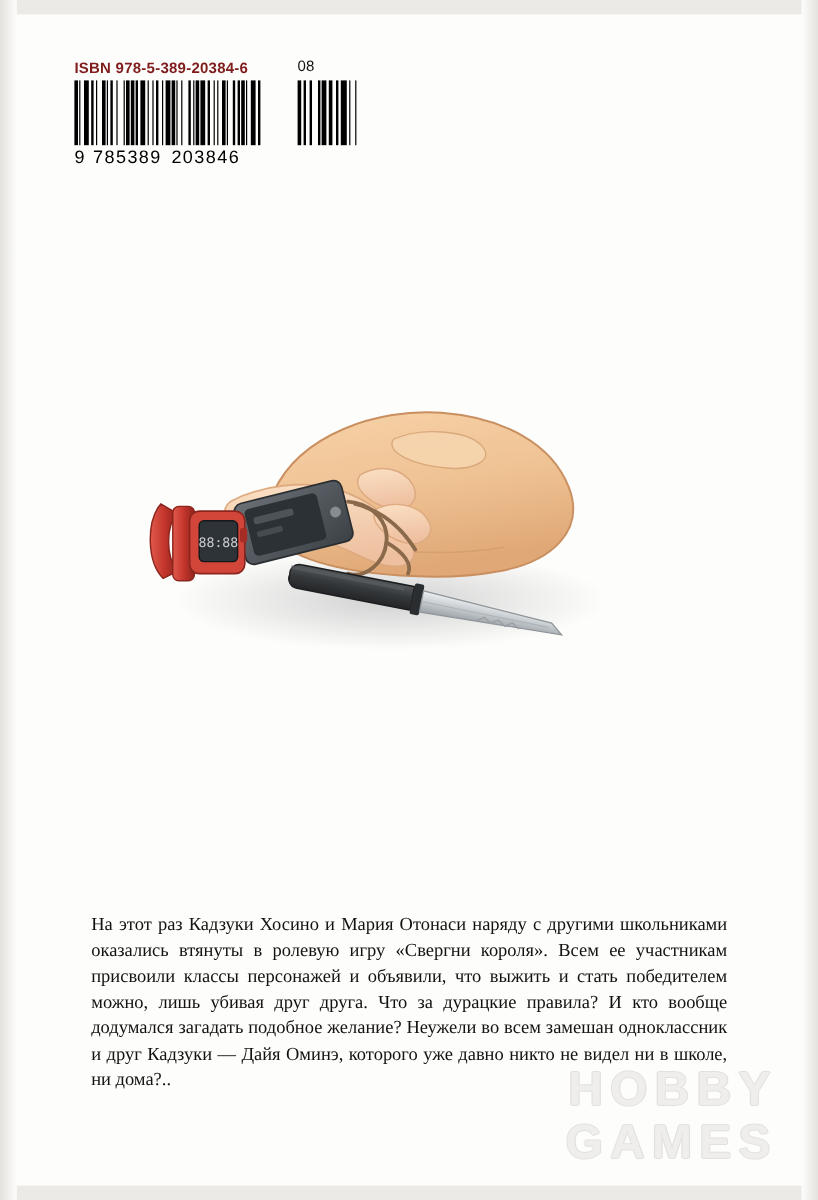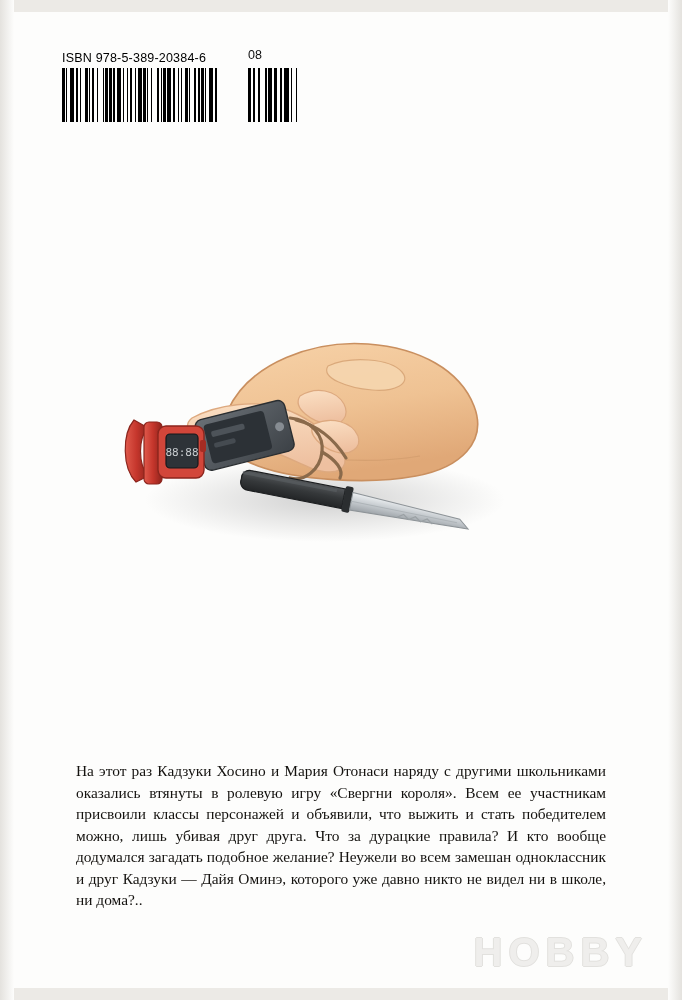--- a/index.html
+++ b/index.html
@@ -39,23 +39,24 @@
   .barcode-block {
     position: absolute;
     left: 62px;
     top: 48px;
     width: 282px;
   }
   .isbn-text {
     font-family: "Liberation Sans", sans-serif;
     font-size: 12.5px;
     letter-spacing: 0.2px;
-    color: #000000;
+    color: #7f1d1d;
     margin-bottom: 3px;
     display: inline-block;
+    font-weight: bold;
   }
   .addon-text {
     font-family: "Liberation Sans", sans-serif;
     font-size: 12.5px;
     color: #111;
     position: absolute;
     left: 186px;
     top: 0;
   }
   .bars-row {
@@ -193,20 +194,23 @@
           <div class="bar" style="left: 17px; width: 1.7px;"></div>
           <div class="bar" style="left: 20.4px; width: 3.4px;"></div>
           <div class="bar" style="left: 25.5px; width: 3.4px;"></div>
           <div class="bar" style="left: 32.3px; width: 1.7px;"></div>
           <div class="bar" style="left: 35.7px; width: 5.1px;"></div>
           <div class="bar" style="left: 42.5px; width: 1.7px;"></div>
           <div class="bar" style="left: 47.6px; width: 1.7px;"></div>
         </div>
     </div>
 
+    <div class="digits">
+      <span class="lead">9</span><span class="grp">785389</span><span>203846</span>
+    </div>
   </div>
 
   <div class="illustration">
     <svg viewBox="0 0 440 270" width="440" height="270" xmlns="http://www.w3.org/2000/svg">
       <defs>
         <linearGradient id="breadG" x1="0" y1="0" x2="0.3" y2="1">
           <stop offset="0%" stop-color="#f7d2a8"></stop>
           <stop offset="55%" stop-color="#efc293"></stop>
           <stop offset="100%" stop-color="#e0a877"></stop>
         </linearGradient>
@@ -288,15 +292,16 @@
         <path d="M252 199 L360 200" stroke="#aeb4b8" stroke-width="1" fill="none"></path>
         <path d="M300 206 l6 -4 l6 4 l6 -4 l6 4 l6 -4 l6 4" fill="none" stroke="#9aa0a4" stroke-width="1.2"></path>
       </g>
     </svg>
   </div>
 
   <p class="blurb">На этот раз Кадзуки Хосино и Мария Отонаси наряду с другими школьниками оказались втянуты в ролевую игру «Свергни короля». Всем ее участникам присвоили классы персонажей и объявили, что выжить и стать победителем можно, лишь убивая друг друга. Что за дурацкие правила? И кто вообще додумался загадать подобное желание? Неужели во всем замешан одноклассник и друг Кадзуки — Дайя Оминэ, которого уже давно никто не видел ни в школе, ни дома?..</p>
 
   <div class="watermark">
     <div>HOBBY</div>
+    <div>GAMES</div>
   </div>
 
 </div>
 
 </body></html>

